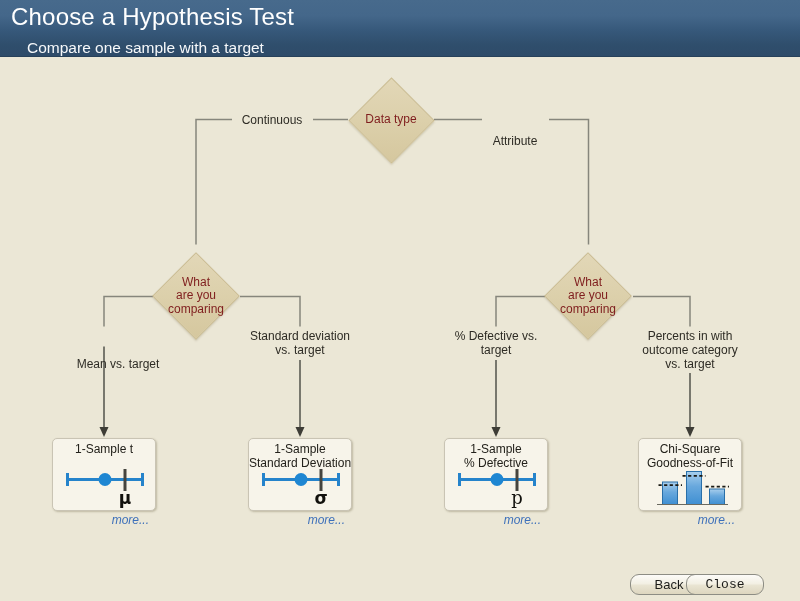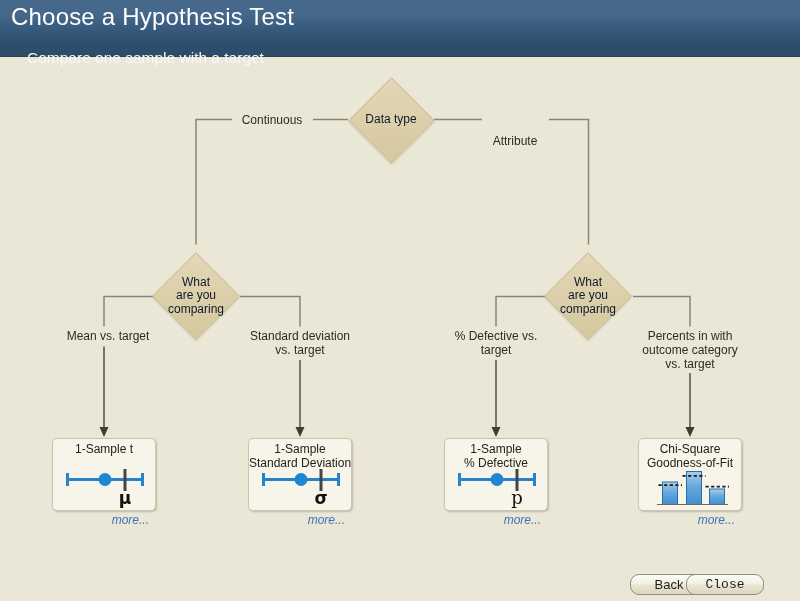--- a/index.html
+++ b/index.html
@@ -13,21 +13,21 @@
   .header {
     position:absolute; left:0; top:0; width:800px; height:57px;
     background:linear-gradient(180deg,#476a8c 0%,#44678a 28%,#36587a 55%,#2f4e6c 80%,#2e4b69 100%);
     border-bottom:1px solid #27415a;
   }
   .header .title {
     position:absolute; left:11px; top:3px;
     font-size:24px; color:#ffffff; letter-spacing:0.2px;
   }
   .header .subtitle {
-    position:absolute; left:27px; top:49px;
+    position:absolute; left:27px; top:39px;
     font-size:15.5px; color:#f6f8fa;
   }
   
   svg.connectors { position:absolute; left:0; top:0; pointer-events:none; }
   
   .diamond { position:absolute; }
   .diamond .shape {
     width:100%; height:100%;
     transform:rotate(45deg);
     background:linear-gradient(135deg,#e2d7b7 0%,#dcd0ab 50%,#d5c79e 100%);
@@ -36,21 +36,21 @@
   }
   .dm-top   { left:348px; top:77px;  width:86px; height:86px; }
   .dm-top .shape { width:61px; height:61px; margin:12.5px; }
   .dm-cmp   { width:88px; height:88px; }
   .dm-cmp .shape { width:62px; height:62px; margin:13px; }
   .dm-left  { left:152px; top:252px; }
   .dm-right { left:544px; top:252px; }
   .dm-label {
     position:absolute; width:100%; top:0; height:100%;
     display:flex; align-items:center; justify-content:center;
-    text-align:center; font-size:12px; line-height:13.5px; color:#0f172a;
+    text-align:center; font-size:12px; line-height:13.5px; color:#7f1d1d;
   }
   
   .edge-label {
     position:absolute; transform:translate(-50%,-50%);
     font-size:12px; color:#2e2c25; white-space:nowrap;
   }
   .branch-label {
     position:absolute; transform:translateX(-50%); top:329px;
     font-size:12px; line-height:14px; color:#2e2c25;
     text-align:center; white-space:nowrap;
@@ -151,21 +151,21 @@
     <div class="shape"></div>
     <div class="dm-label">
       <div>
         <div>What</div>
         <div>are you</div>
         <div>comparing</div>
       </div>
     </div>
   </div>
 
-  <div class="branch-label" style="left:108px;">
+  <div class="branch-label" style="left:118px;margin-top:28px;">
     <div>Mean vs. target</div>
   </div>
   <div class="branch-label" style="left:300px;">
     <div>Standard deviation</div>
     <div>vs. target</div>
   </div>
   <div class="branch-label" style="left:496px;">
     <div>% Defective vs.</div>
     <div>target</div>
   </div>

